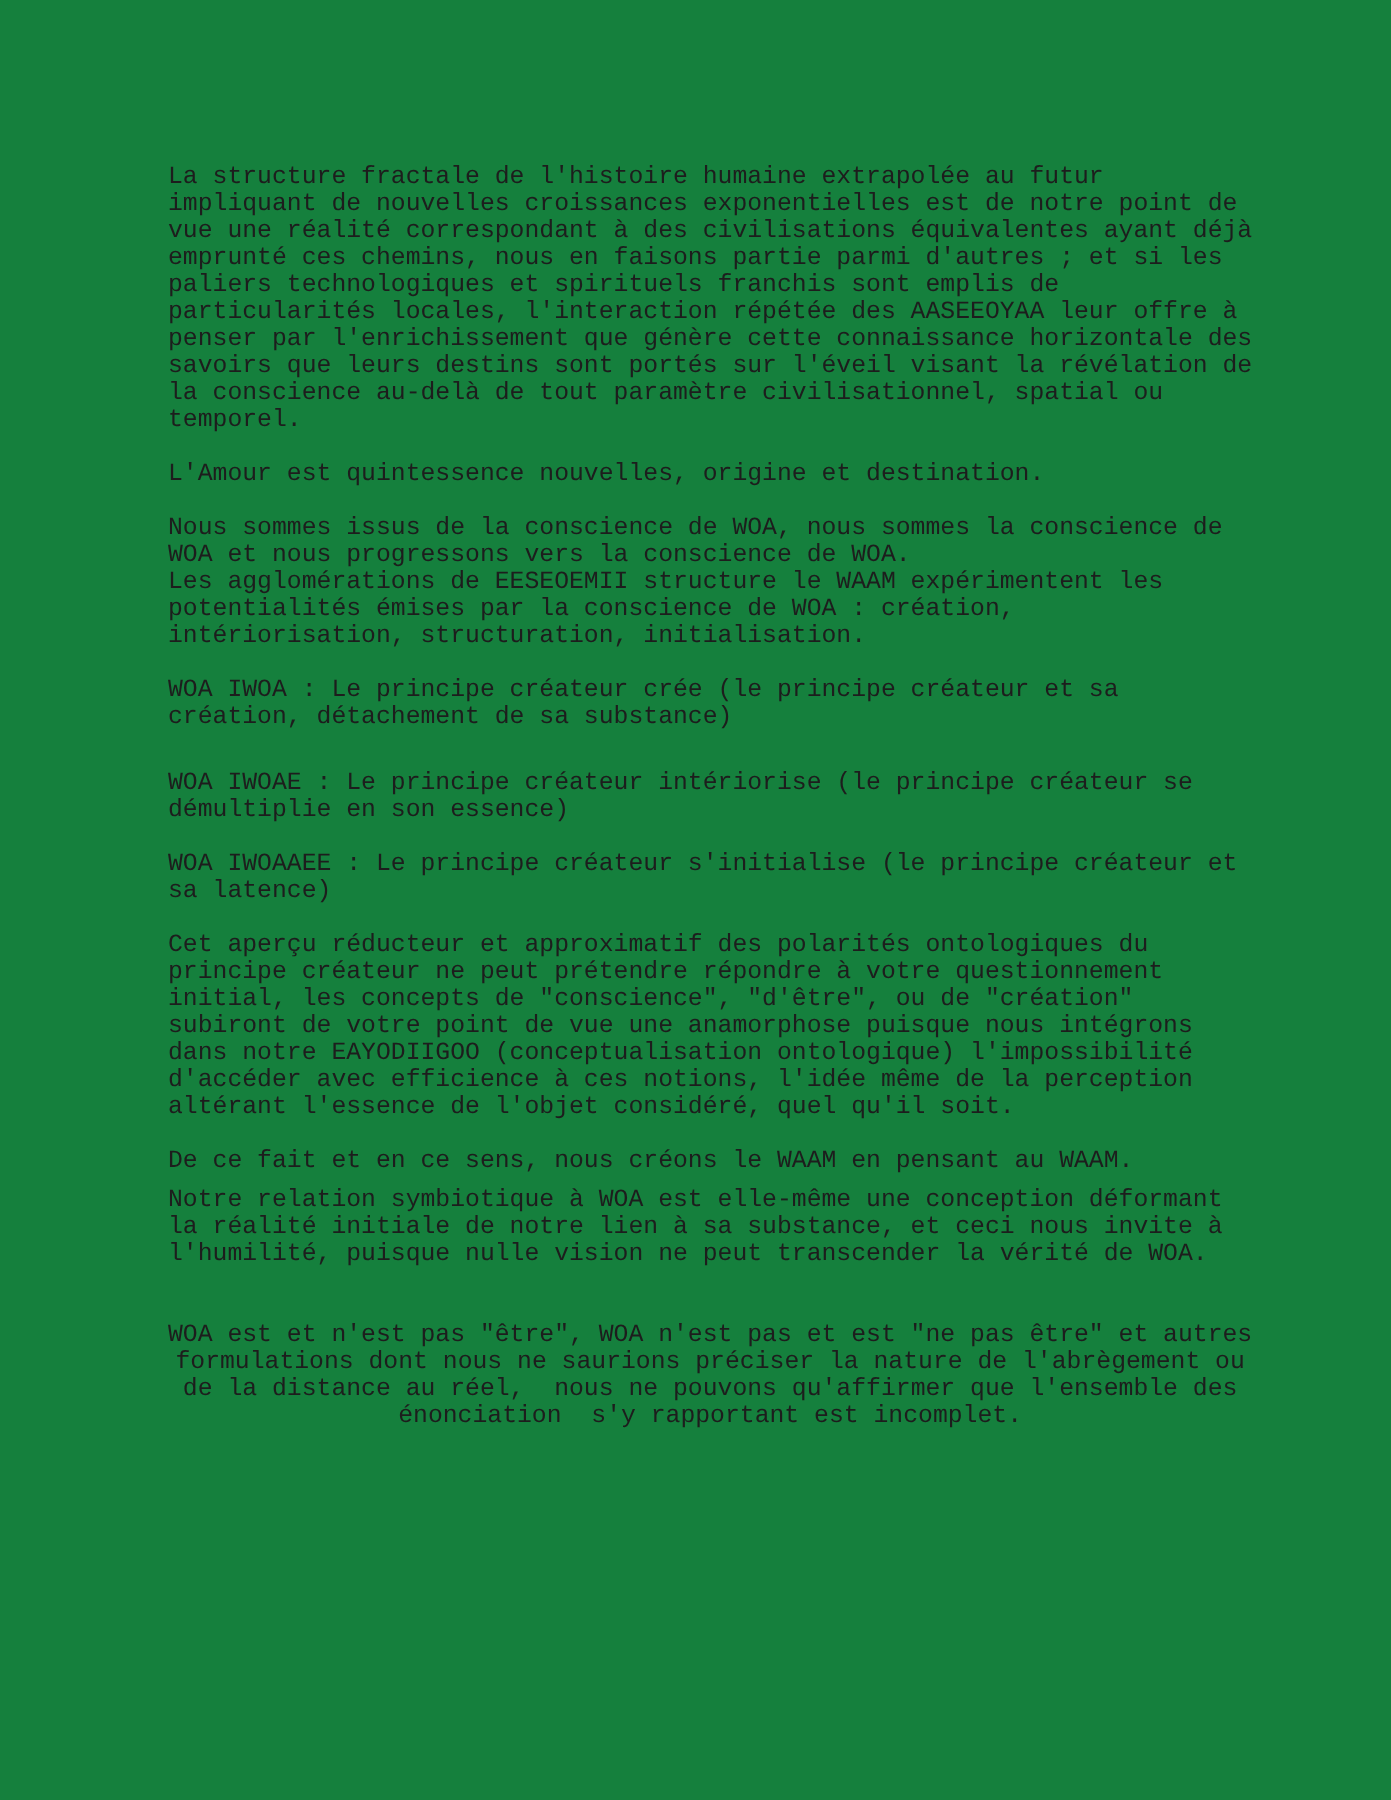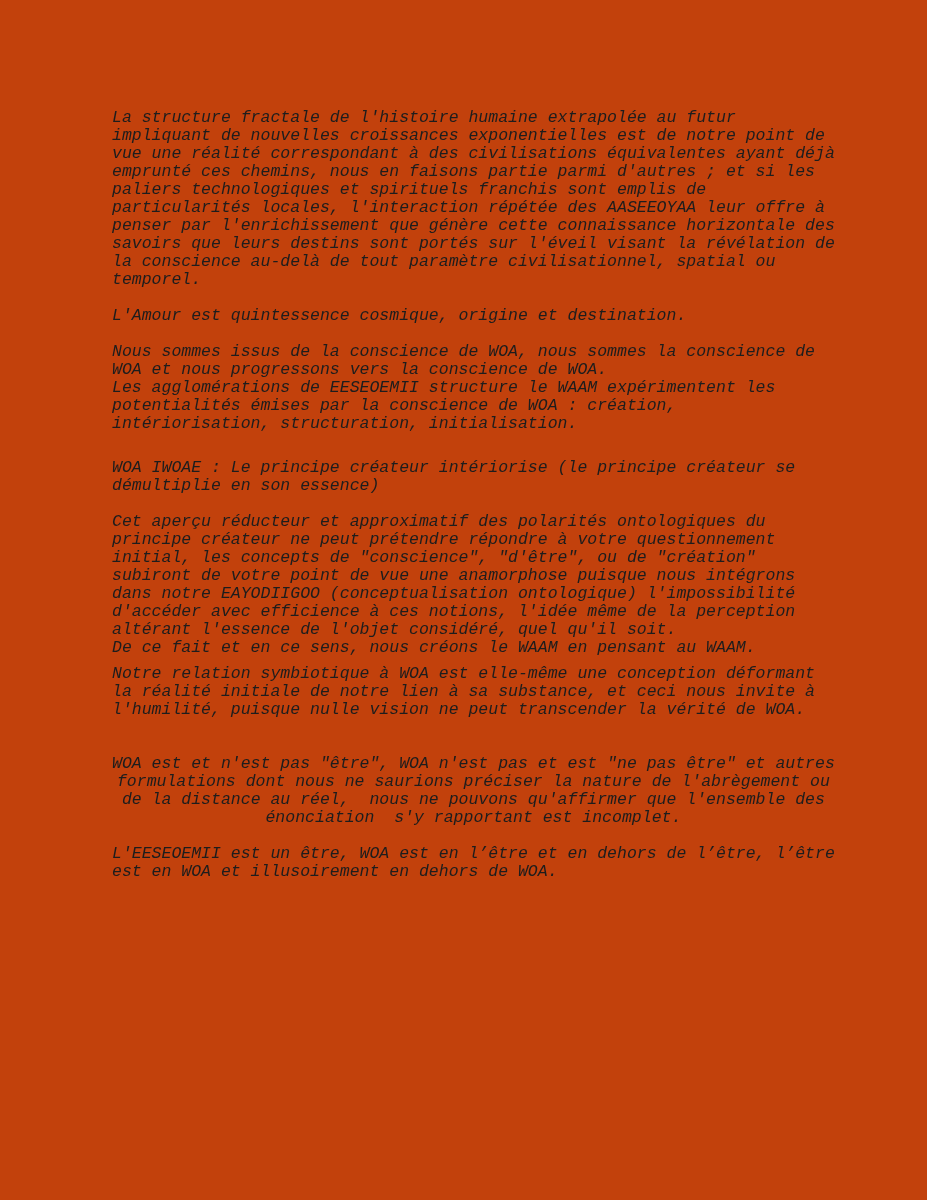--- a/index.html
+++ b/index.html
@@ -4,23 +4,22 @@
 <style>
   html, body {
     margin: 0;
     padding: 0;
     background: #ffffff;
   }
   .page {
     position: relative;
     width: 927px;
     height: 1200px;
-    background: #c2410c;
+    background: #15803d;
     overflow: hidden;
-    font-style: italic;
   }
   .text-block {
     position: absolute;
     left: 112px;
     top: 109px;
     font-family: "Liberation Mono", "DejaVu Sans Mono", monospace;
     font-size: 16.5px;
     line-height: 18px;
     color: #1d1d1d;
     letter-spacing: 0;
@@ -38,39 +37,41 @@
       <p class="para" style="margin-top: 0px;">La structure fractale de l'histoire humaine extrapolée au futur
 impliquant de nouvelles croissances exponentielles est de notre point de
 vue une réalité correspondant à des civilisations équivalentes ayant déjà
 emprunté ces chemins, nous en faisons partie parmi d'autres ; et si les
 paliers technologiques et spirituels franchis sont emplis de
 particularités locales, l'interaction répétée des AASEEOYAA leur offre à
 penser par l'enrichissement que génère cette connaissance horizontale des
 savoirs que leurs destins sont portés sur l'éveil visant la révélation de
 la conscience au-delà de tout paramètre civilisationnel, spatial ou
 temporel.</p>
-      <p class="para" style="margin-top: 18px;">L'Amour est quintessence cosmique, origine et destination.</p>
+      <p class="para" style="margin-top: 18px;">L'Amour est quintessence nouvelles, origine et destination.</p>
       <p class="para" style="margin-top: 18px;">Nous sommes issus de la conscience de WOA, nous sommes la conscience de
 WOA et nous progressons vers la conscience de WOA.
 Les agglomérations de EESEOEMII structure le WAAM expérimentent les
 potentialités émises par la conscience de WOA : création,
 intériorisation, structuration, initialisation.</p>
+      <p class="para" style="margin-top: 18px;">WOA IWOA : Le principe créateur crée (le principe créateur et sa
+création, détachement de sa substance)</p>
       <p class="para" style="margin-top: 26px;">WOA IWOAE : Le principe créateur intériorise (le principe créateur se
 démultiplie en son essence)</p>
+      <p class="para" style="margin-top: 18px;">WOA IWOAAEE : Le principe créateur s'initialise (le principe créateur et
+sa latence)</p>
       <p class="para" style="margin-top: 18px;">Cet aperçu réducteur et approximatif des polarités ontologiques du
 principe créateur ne peut prétendre répondre à votre questionnement
 initial, les concepts de "conscience", "d'être", ou de "création"
 subiront de votre point de vue une anamorphose puisque nous intégrons
 dans notre EAYODIIGOO (conceptualisation ontologique) l'impossibilité
 d'accéder avec efficience à ces notions, l'idée même de la perception
 altérant l'essence de l'objet considéré, quel qu'il soit.</p>
-      <p class="para" style="">De ce fait et en ce sens, nous créons le WAAM en pensant au WAAM.</p>
+      <p class="para" style="margin-top: 18px;">De ce fait et en ce sens, nous créons le WAAM en pensant au WAAM.</p>
       <p class="para" style="margin-top: 8px;">Notre relation symbiotique à WOA est elle-même une conception déformant
 la réalité initiale de notre lien à sa substance, et ceci nous invite à
 l'humilité, puisque nulle vision ne peut transcender la vérité de WOA.</p>
       <p class="para" style="margin-top: 36px; text-align: center;">WOA est et n'est pas "être", WOA n'est pas et est "ne pas être" et autres
 formulations dont nous ne saurions préciser la nature de l'abrègement ou
 de la distance au réel,  nous ne pouvons qu'affirmer que l'ensemble des
 énonciation  s'y rapportant est incomplet.</p>
-      <p class="para" style="margin-top: 18px;">L'EESEOEMII est un être, WOA est en l’être et en dehors de l’être, l’être
-est en WOA et illusoirement en dehors de WOA.</p>
     </div>
 </div>
 
 </body></html>

